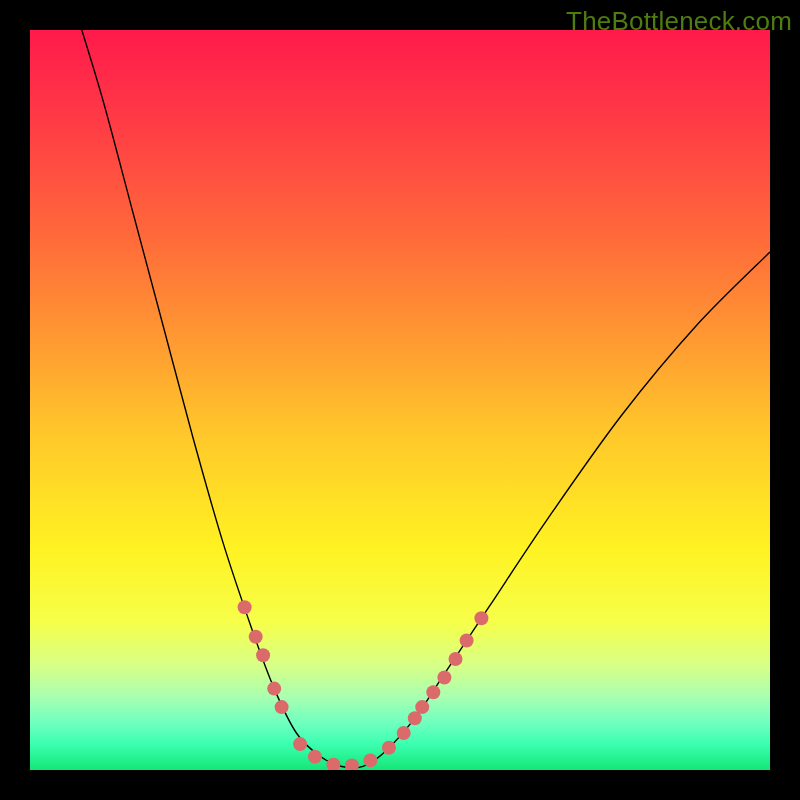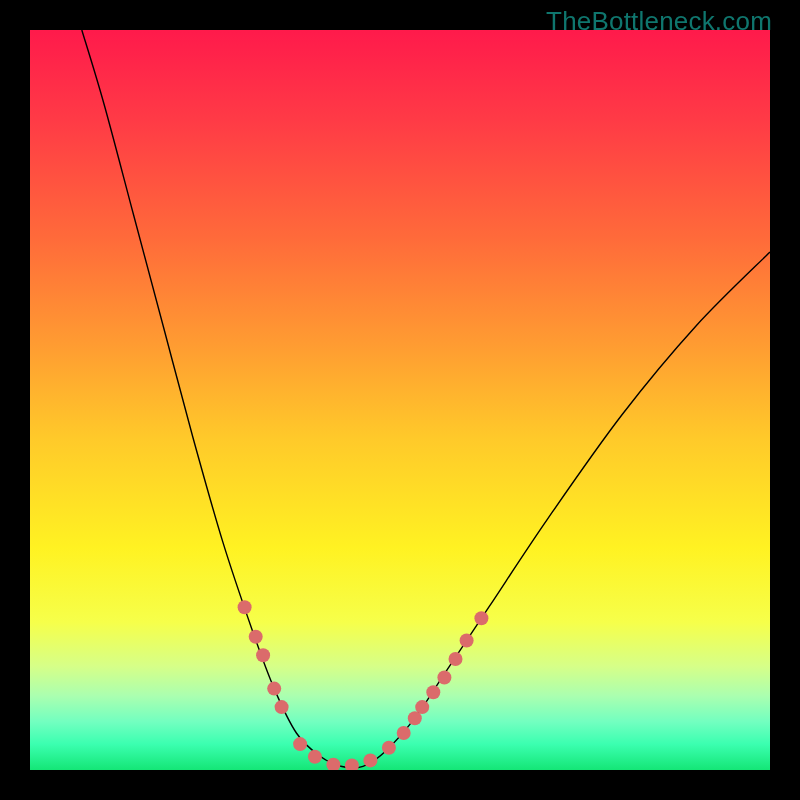--- a/index.html
+++ b/index.html
@@ -22,22 +22,22 @@
   .plot-area {
     position: absolute;
     top: 30px;
     left: 30px;
     width: 740px;
     height: 740px;
   }
   .watermark {
     position: absolute;
     top: 6px;
-    right: 28px;
-    color: #0f766e;
+    right: 8px;
+    color: #4d7c0f;
     font-size: 26px;
     font-weight: 500;
     letter-spacing: 0.2px;
     z-index: 10;
   }
   svg { display: block; }
 </style>
 </head>
 <body>
 

